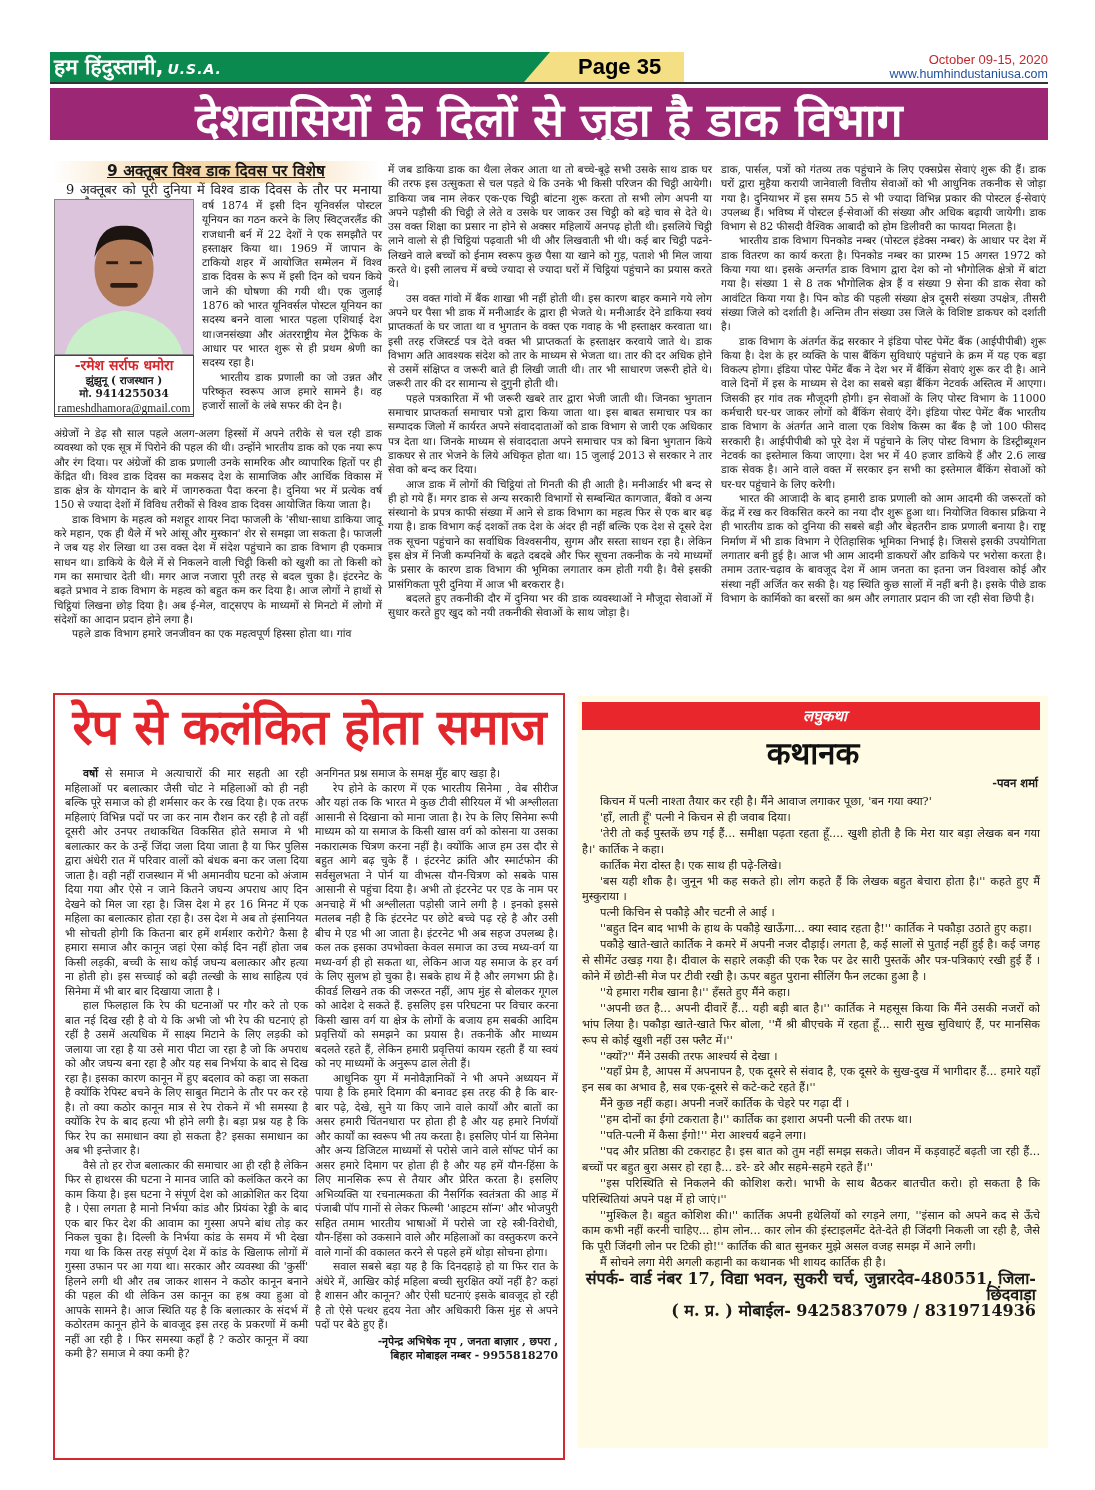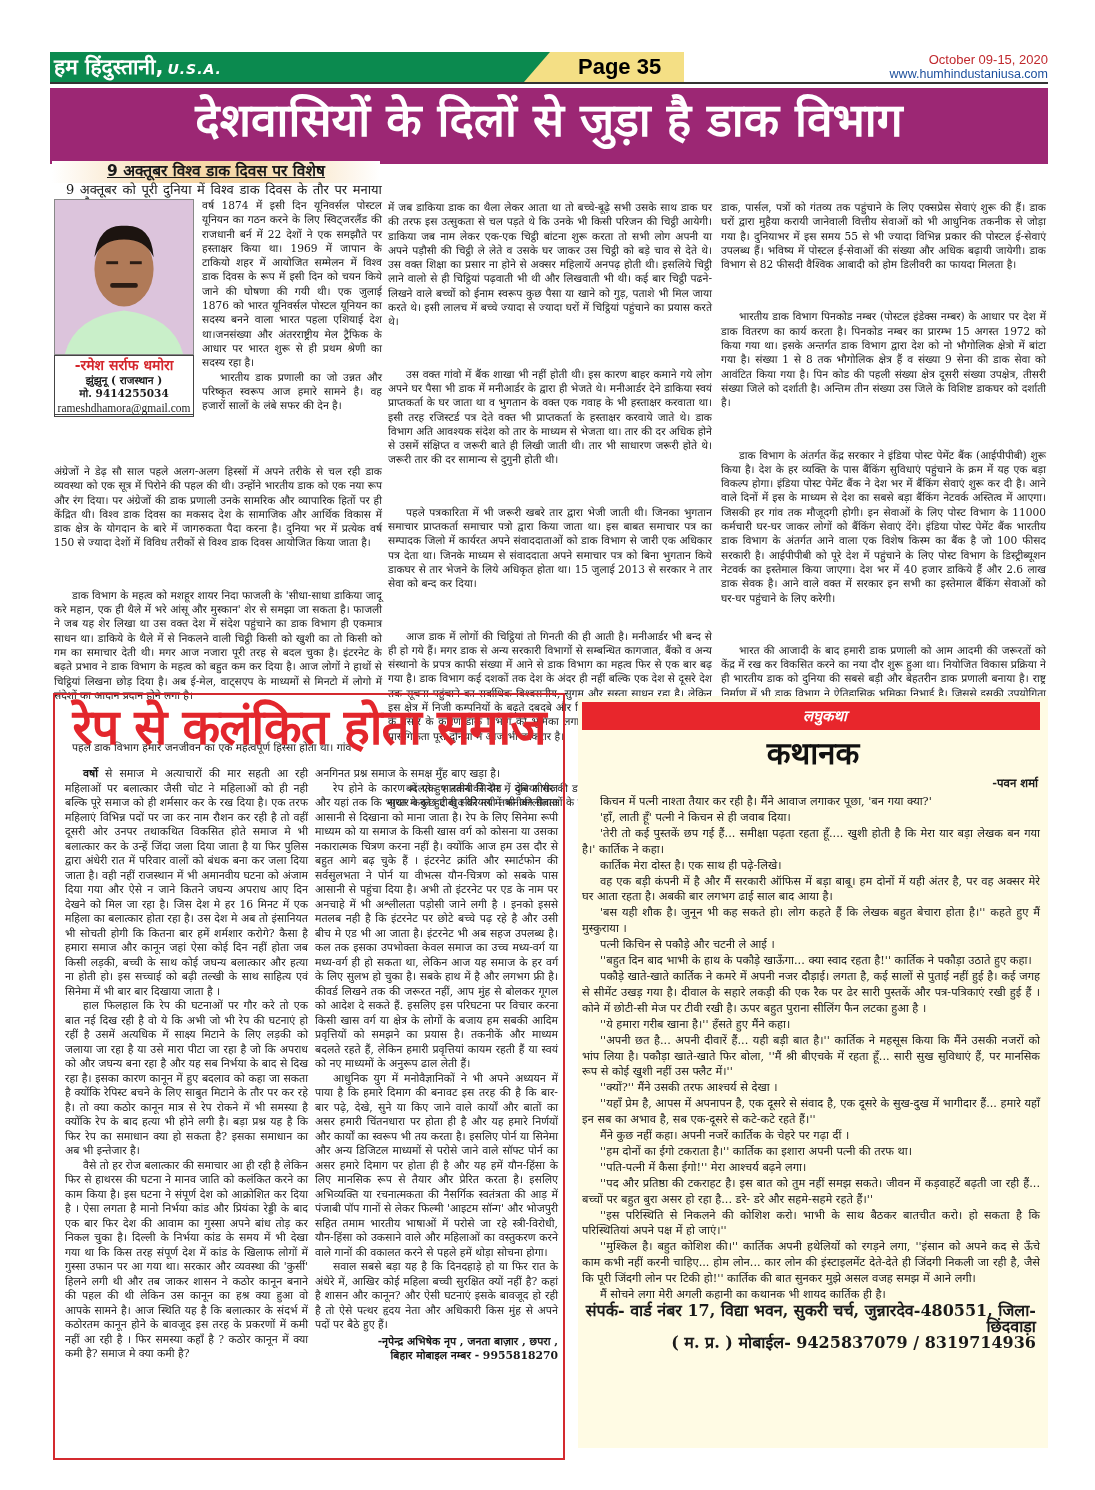--- a/index.html
+++ b/index.html
@@ -10,26 +10,26 @@
     .masthead { position: absolute; left: 50px; top: 52px; width: 998px; height: 32px; }
     .brand-bar { position: absolute; left: 0; top: 0; width: 500px; height: 30px; background: #0b8a4f; }
     .brand-name { position: absolute; left: 4px; top: 1px; color: #ffffff; font-family: "DejaVu Sans", sans-serif; font-weight: bold; font-size: 21px; line-height: 28px; white-space: nowrap; }
     .brand-usa { font-style: italic; font-size: 14px; margin-left: 4px; letter-spacing: 1px; }
     .page-tab { position: absolute; left: 474px; top: 0; width: 160px; height: 30px; background: #f4df85; clip-path: polygon(26px 0, 100% 0, 100% 100%, 0 100%); }
     .page-label { position: absolute; left: 528px; top: 2px; font-family: "Liberation Sans", sans-serif; font-weight: bold; font-size: 22px; color: #000000; line-height: 26px; }
     .masthead-rule { position: absolute; left: 0; top: 30px; width: 998px; height: 2px; background: #333; }
     .issue-date { position: absolute; right: 0; top: 0; font-family: "Liberation Sans", sans-serif; font-size: 13px; color: #c0282d; line-height: 15px; }
     .site-url { position: absolute; right: 0; top: 15px; font-family: "Liberation Sans", sans-serif; font-size: 12.5px; color: #1c4f9c; line-height: 14px; }
 
-    .main-headline-box { position: absolute; left: 50px; top: 88px; width: 998px; height: 76px; background: #9c2774; }
+    .main-headline-box { position: absolute; left: 50px; top: 88px; width: 998px; height: 52px; background: #9c2774; }
     .main-headline { position: absolute; left: 0; top: 0; width: 100%; text-align: center; color: #ffffff; font-family: "DejaVu Sans", sans-serif; font-weight: bold; font-size: 46px; line-height: 64px; white-space: nowrap; }
 
     
     .col { position: absolute; font-size: 10.6px; line-height: 14.3px; text-align: justify; }
-    .col p { text-indent: 18px; margin-top: 38px; }
+    .col p { text-indent: 18px; }
     .col p.noindent { text-indent: 0; }
 
     .section-kicker-wrap { position: absolute; left: 52px; top: 161px; width: 328px; height: 22px;
       background: linear-gradient(to right, #ffffff 0%, #f6d7a8 40%, #f6d7a8 60%, #ffffff 100%); }
     .section-kicker { position: absolute; left: 0; top: 0; width: 100%; text-align: center; font-family: "DejaVu Sans", sans-serif; font-weight: bold; font-size: 15.5px; line-height: 21px; color: #1a1a1a; text-decoration: underline; }
 
     .intro-line { position: absolute; left: 56px; top: 183px; width: 326px; font-size: 13px; line-height: 14.3px; text-indent: 10px; text-align: justify; }
 
     .author-photo { position: absolute; left: 54px; top: 199px; width: 140px; height: 156px; background: linear-gradient(135deg, #e6c9e1, #cfb3d4 40%, #e8dce6); border: 1px solid #888; overflow: hidden; }
     .author-photo svg { width: 100%; height: 100%; display: block; }
@@ -158,21 +158,20 @@
   <div class="story-kicker-bar">
     <span class="story-kicker">लघुकथा</span>
   </div>
   <h2 class="story-title">कथानक</h2>
   <div class="story-author">-पवन शर्मा</div>
   <div class="story-body">
     <p>किचन में पत्नी नाश्ता तैयार कर रही है। मैंने आवाज लगाकर पूछा, 'बन गया क्या?'</p>
     <p>'हाँ, लाती हूँ' पत्नी ने किचन से ही जवाब दिया।</p>
     <p>'तेरी तो कई पुस्तकें छप गई हैं... समीक्षा पढ़ता रहता हूँ.... खुशी होती है कि मेरा यार बड़ा लेखक बन गया है।' कार्तिक ने कहा।</p>
     <p>कार्तिक मेरा दोस्त है। एक साथ ही पढ़े-लिखे।</p>
-    <p>वह एक बड़ी कंपनी में है और मैं सरकारी ऑफिस में बड़ा बाबू। हम दोनों में यही अंतर है, पर वह अक्सर मेरे घर आता रहता है। अबकी बार लगभग ढाई साल बाद आया है।</p>
     <p>'बस यही शौक है। जुनून भी कह सकते हो। लोग कहते हैं कि लेखक बहुत बेचारा होता है।'' कहते हुए मैं मुस्कुराया ।</p>
     <p>पत्नी किचिन से पकौड़े और चटनी ले आई ।</p>
     <p>''बहुत दिन बाद भाभी के हाथ के पकौड़े खाऊँगा... क्या स्वाद रहता है!'' कार्तिक ने पकौड़ा उठाते हुए कहा।</p>
     <p>पकौड़े खाते-खाते कार्तिक ने कमरे में अपनी नजर दौड़ाई। लगता है, कई सालों से पुताई नहीं हुई है। कई जगह से सीमेंट उखड़ गया है। दीवाल के सहारे लकड़ी की एक रैक पर ढेर सारी पुस्तकें और पत्र-पत्रिकाएं रखी हुई हैं ।कोने में छोटी-सी मेज पर टीवी रखी है। ऊपर बहुत पुराना सीलिंग फैन लटका हुआ है ।</p>
     <p>''ये हमारा गरीब खाना है।'' हँसते हुए मैंने कहा।</p>
     <p>''अपनी छत है... अपनी दीवारें हैं... यही बड़ी बात है।'' कार्तिक ने महसूस किया कि मैंने उसकी नजरों को भांप लिया है। पकौड़ा खाते-खाते फिर बोला, ''मैं श्री बीएचके में रहता हूँ... सारी सुख सुविधाएं हैं, पर मानसिक रूप से कोई खुशी नहीं उस फ्लैट में।''</p>
     <p>''क्यों?'' मैंने उसकी तरफ आश्चर्य से देखा ।</p>
     <p>''यहाँ प्रेम है, आपस में अपनापन है, एक दूसरे से संवाद है, एक दूसरे के सुख-दुख में भागीदार हैं... हमारे यहाँ इन सब का अभाव है, सब एक-दूसरे से कटे-कटे रहते हैं।''</p>
     <p>मैंने कुछ नहीं कहा। अपनी नजरें कार्तिक के चेहरे पर गढ़ा दीं ।</p>
     <p>''हम दोनों का ईगो टकराता है।'' कार्तिक का इशारा अपनी पत्नी की तरफ था।</p>

